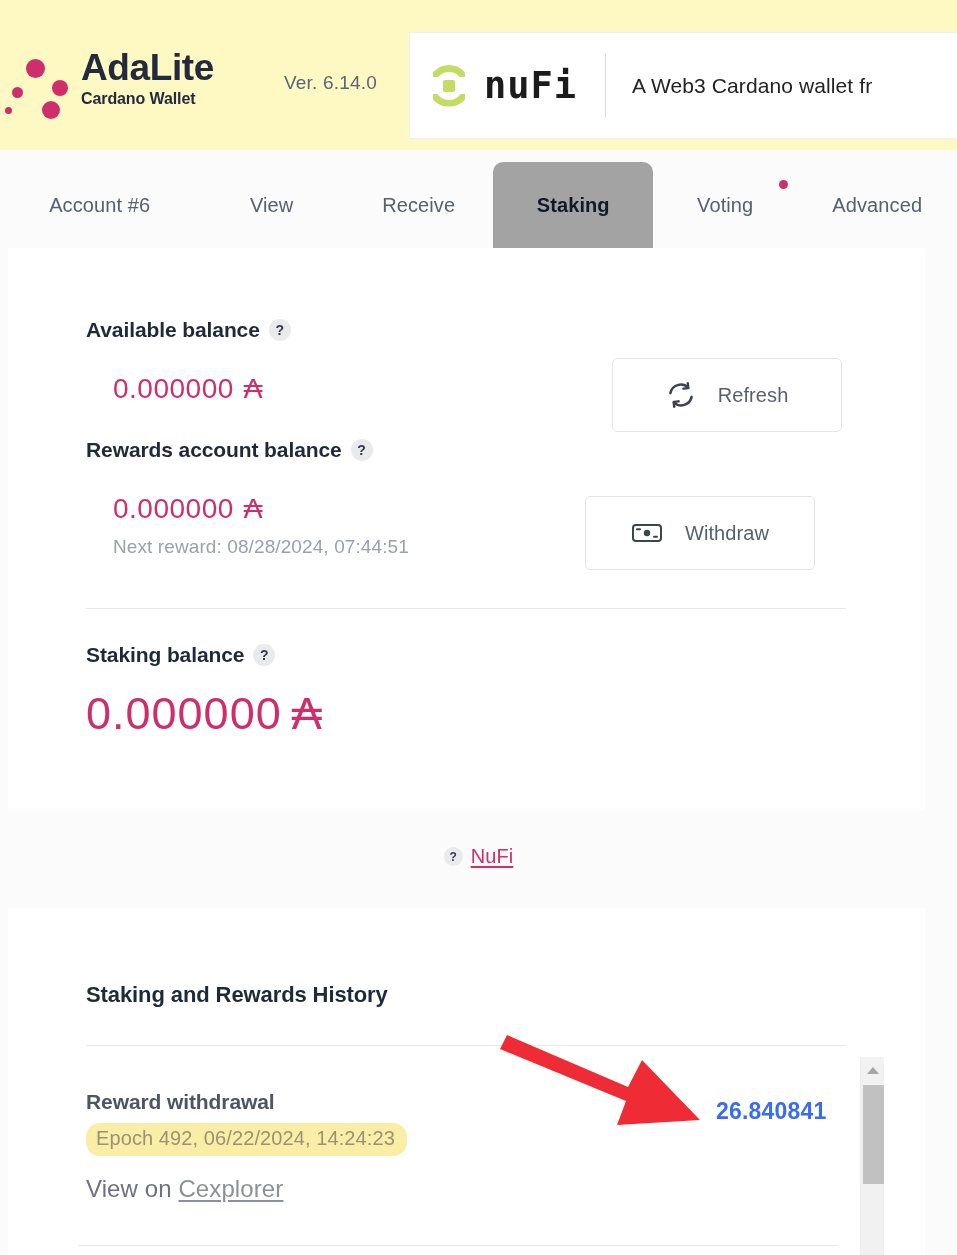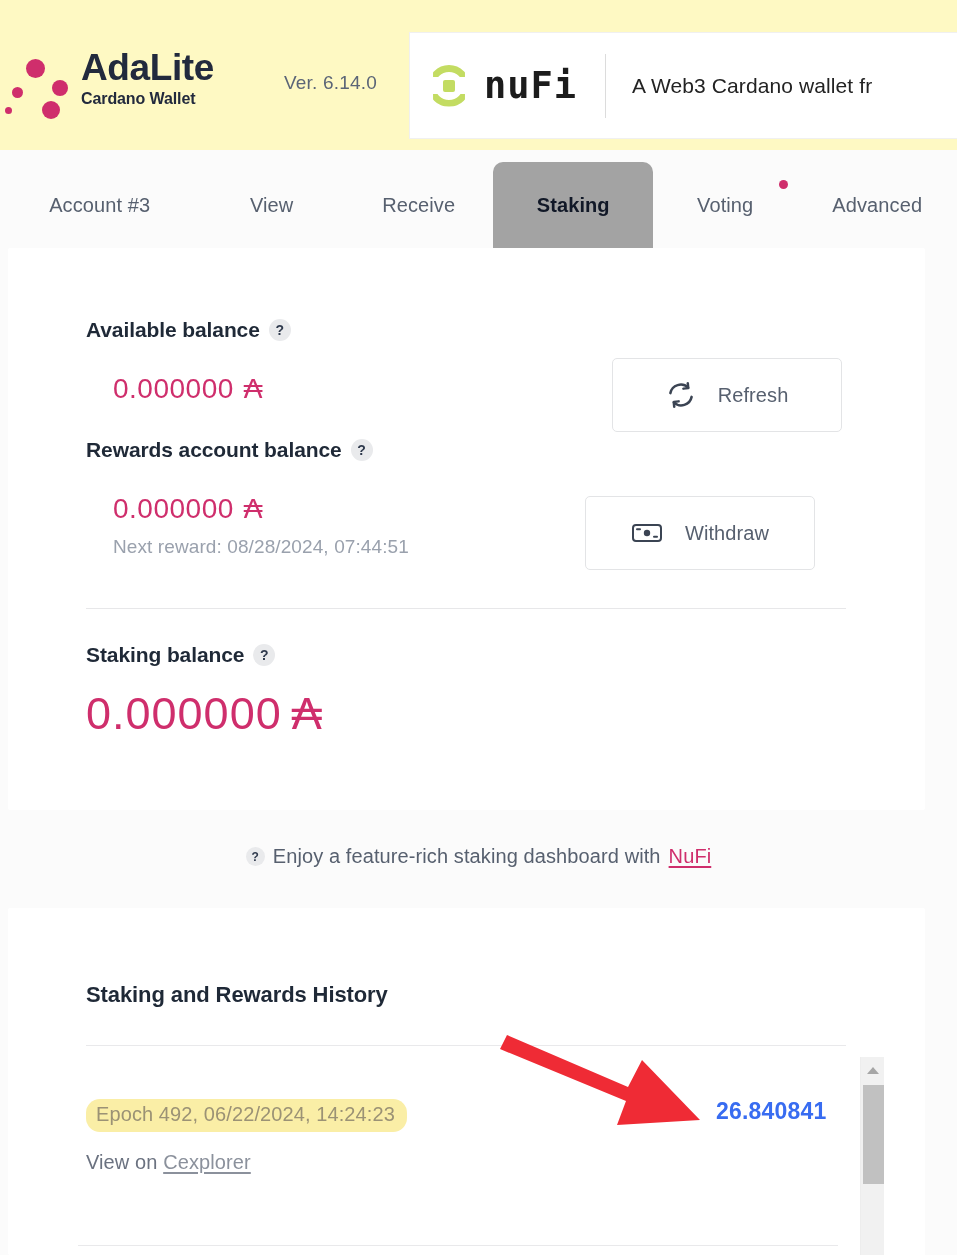--- a/index.html
+++ b/index.html
@@ -279,21 +279,21 @@
     margin-top: 9px;
     padding: 4px 12px 6px 10px;
     background: #faeea6;
     border-radius: 14px;
     font-size: 20px;
     color: #9b9275;
     letter-spacing: 0.1px;
   }
   .hist-view {
     margin-top: 19px;
-    font-size: 20px;
+    font-size: 24px;
     color: #6b7280;
     letter-spacing: 0.1px;
   }
   .hist-view a {
     color: #8b919c;
     text-decoration: underline;
     text-underline-offset: 3px;
   }
   .hist-amount {
     position: absolute;
@@ -385,21 +385,21 @@
         </div>
         <div class="nufi-word">nuFi</div>
       </div>
       <div class="nufi-divider"></div>
       <div class="nufi-tagline">A Web3 Cardano wallet fr</div>
     </div>
   </div>
 
   <div class="tabs">
     <div class="tab" style="width:200px">
-      <span>Account #3</span>
+      <span>Account #6</span>
     </div>
     <div class="tab" style="width:145px">
       <span>View</span>
     </div>
     <div class="tab" style="width:150px">
       <span>Receive</span>
     </div>
     <div class="tab active" style="width:160px">
       <span>Staking</span>
     </div>
@@ -461,29 +461,29 @@
           <path d="M6 8.2h3"></path>
           <path d="M23 15.8h3"></path>
         </svg>
       </span>
       <span>Withdraw</span>
     </div>
   </div>
 
   <div class="promo">
     <span class="help-badge sm">?</span>
-    <span>Enjoy a feature-rich staking dashboard with</span>
     <a href="#">NuFi</a>
   </div>
 
   <div class="card" id="card-history">
     <div class="history-title">Staking and Rewards History</div>
     <div class="history-hr"></div>
 
     <div class="hist-row">
+      <div class="hist-type">Reward withdrawal</div>
       <div class="hist-epoch">Epoch 492, 06/22/2024, 14:24:23</div>
       <div class="hist-view">
         <span>View on</span>
         <a href="#">Cexplorer</a>
       </div>
     </div>
   </div>
 
   <div class="hist-amount">26.840841</div>
   <div class="hist-bottom-hr"></div>

